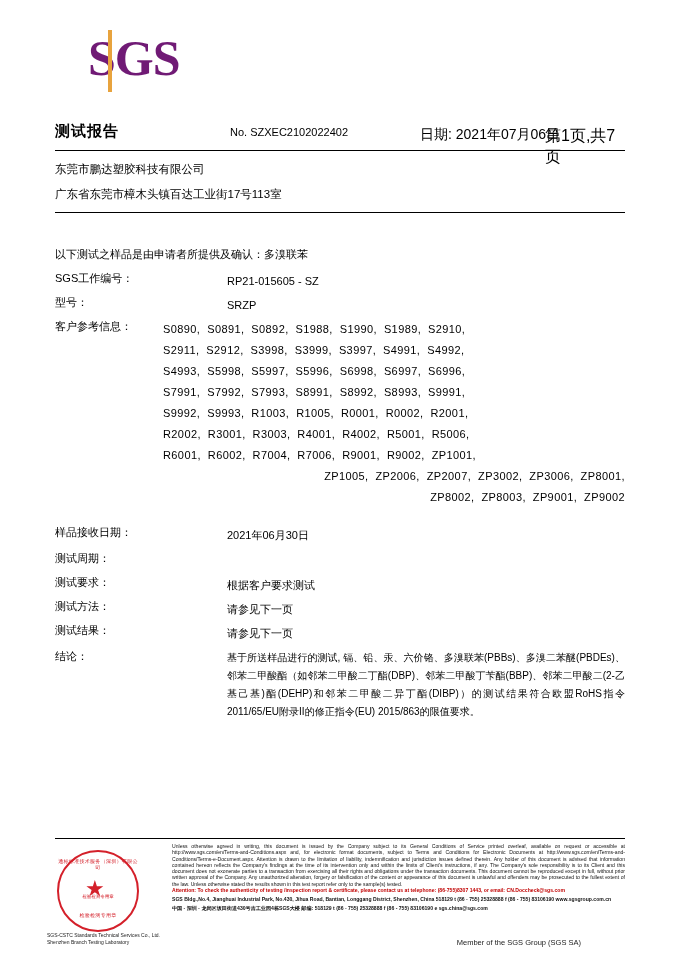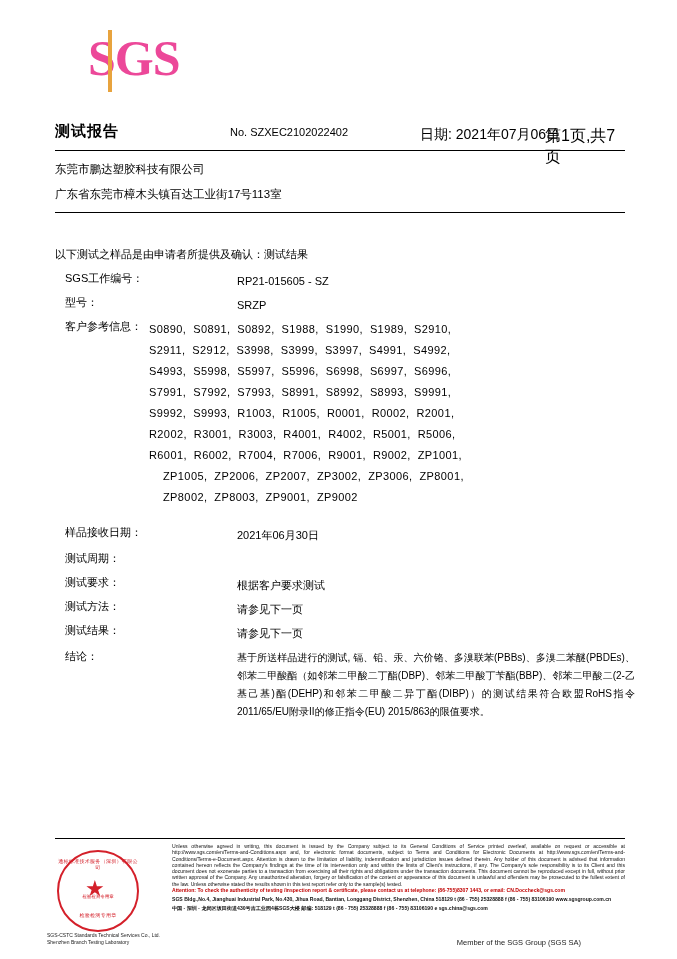--- a/index.html
+++ b/index.html
@@ -28,21 +28,21 @@
     left: 88px;
     top: 32px;
     width: 120px;
     height: 58px;
   }
   .logo-text {
     font-family: "Liberation Serif", serif;
     font-weight: bold;
     font-size: 50px;
     letter-spacing: -1px;
-    color: #ec4899;
+    color: #701a75;
     line-height: 52px;
   }
   .logo-bar {
     position: absolute;
     left: 108px;
     top: 30px;
     width: 4px;
     height: 62px;
     background: #e8a33d;
   }
@@ -109,21 +109,21 @@
   .sample-stmt {
     position: absolute;
     left: 55px;
     top: 247px;
     font-size: 11px;
   }
 
   
   .fields {
     position: absolute;
-    left: 65px;
+    left: 55px;
     top: 271px;
     width: 570px;
   }
   .field-row {
     position: relative;
     min-height: 21px;
   }
   .field-label {
     position: absolute;
     left: 0;
@@ -131,30 +131,31 @@
     font-size: 11px;
     white-space: nowrap;
   }
   .field-value {
     margin-left: 172px;
     font-size: 11px;
     line-height: 21px;
   }
 
   .ref-list {
-    margin-left: 84px;
+    margin-left: 108px;
     font-size: 11px;
     line-height: 21px;
   }
   .ref-line {
     white-space: pre;
     letter-spacing: 0.4px;
   }
   .ref-line.indent {
     padding-left: 14px;
+    text-align: right;
   }
 
   .conclusion-text {
     margin-left: 172px;
     font-size: 10px;
     line-height: 18px;
     width: 398px;
     text-align: justify;
   }
   .hr-footer {
@@ -268,21 +269,21 @@
     <div class="report-no">No. SZXEC2102022402</div>
     <div class="report-date">日期: 2021年07月06日</div>
     <div class="report-pages">第1页,共7页</div>
   </div>
   <div class="hr-line hr-top"></div>
 
   <div class="client-name">东莞市鹏达塑胶科技有限公司</div>
   <div class="client-addr">广东省东莞市樟木头镇百达工业街17号113室</div>
   <div class="hr-line hr-client"></div>
 
-  <div class="sample-stmt">以下测试之样品是由申请者所提供及确认：测试结果</div>
+  <div class="sample-stmt">以下测试之样品是由申请者所提供及确认：多溴联苯</div>
 
   <div class="fields">
 
     <div class="field-row" style="height:24px;">
       <span class="field-label">SGS工作编号：</span>
       <div class="field-value">RP21-015605 - SZ</div>
     </div>
 
     <div class="field-row" style="height:24px;">
       <span class="field-label">型号：</span>

